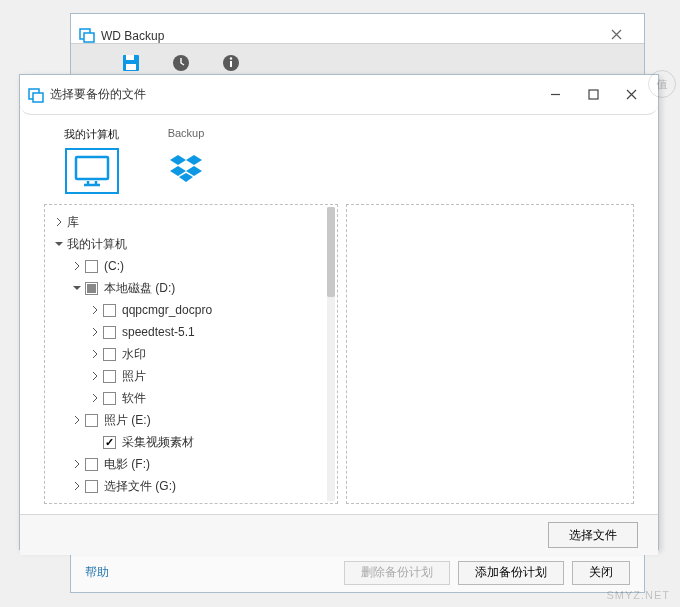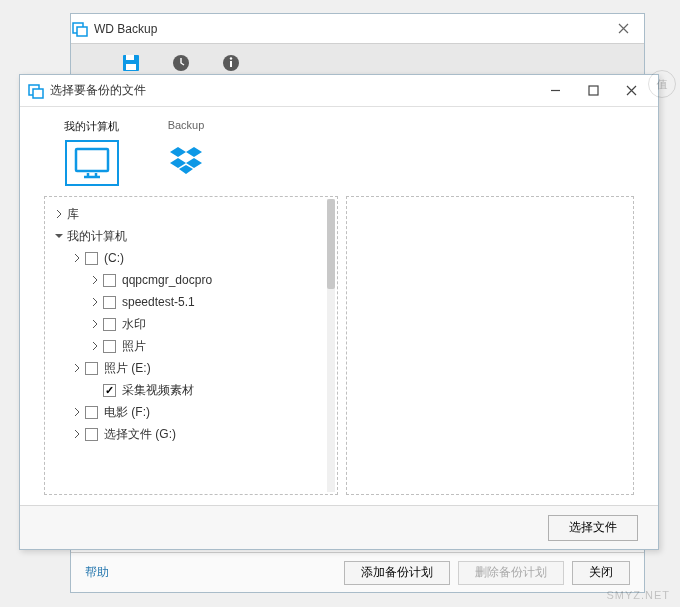--- a/index.html
+++ b/index.html
@@ -1,34 +1,34 @@
 <!DOCTYPE html>
 <html><head>
 <meta charset="utf-8">
 <style>
 * { box-sizing: border-box; margin: 0; padding: 0; font-family: "Microsoft YaHei", "Segoe UI", sans-serif; }
 body { width: 680px; height: 607px; background: #f0f0f0; position: relative; overflow: hidden; }
 
 
 .parent-window { position: absolute; left: 70px; top: 13px; width: 575px; height: 580px; background: #fff; border: 1px solid #a9bcc9; }
-.parent-titlebar { height: 30px; background: #fff; border-bottom: 1px solid #d0d0d0; display: flex; align-items: center; padding: 0 1px; }
+.parent-titlebar { height: 30px; background: #fff; border-bottom: 1px solid #d0d0d0; display: flex; align-items: flex-end; padding: 0 8px; }
 .parent-titlebar .icon { width: 16px; height: 16px; margin-right: 6px; }
 .parent-titlebar .title { font-size: 12px; color: #333; flex: 1; }
 .parent-titlebar .close { width: 40px; text-align: center; color: #666; font-size: 14px; cursor: pointer; }
 .parent-toolbar { height: 38px; background: #e8e8e8; display: flex; align-items: center; gap: 30px; padding-left: 50px; }
 .parent-toolbar .ticon { width: 20px; height: 20px; }
 .parent-footer { position: absolute; bottom: 0; left: 0; right: 0; height: 40px; border-top: 1px solid #d0d0d0; display: flex; align-items: center; padding: 12px 14px; background: #fafafa; }
 .parent-footer .help { color: #2a7ab0; font-size: 12px; cursor: pointer; }
 .parent-footer .spacer { flex: 1; }
 .parent-footer button { height: 24px; padding: 0 16px; font-size: 12px; background: #f5f5f5; border: 1px solid #b8b8b8; cursor: pointer; margin-left: 8px; }
 .parent-footer button:disabled { color: #aaa; border-color: #d0d0d0; cursor: default; }
 
 
 .dialog { position: absolute; left: 19px; top: 74px; width: 640px; height: 476px; background: #fff; border: 1px solid #a9bcc9; box-shadow: 2px 2px 6px rgba(0,0,0,0.15); display: flex; flex-direction: column; }
-.dialog-titlebar { height: 32px; display: flex; align-items: center; padding: 11px 8px; border-bottom: 1px solid #e0e0e0; }
+.dialog-titlebar { height: 40px; display: flex; align-items: center; padding: 11px 8px; border-bottom: 1px solid #e0e0e0; border-radius: 11px; }
 .dialog-titlebar .icon { width: 16px; height: 16px; margin-right: 6px; }
 .dialog-titlebar .title { font-size: 12px; color: #333; flex: 1; }
 .dialog-titlebar .wbtn { width: 38px; height: 100%; display: flex; align-items: center; justify-content: center; cursor: pointer; }
 .dialog-titlebar .wbtn svg { color: #444; }
 
 
 .sources { display: flex; gap: 40px; padding: 12px 0 10px 44px; }
 .source { text-align: center; cursor: pointer; }
 .source .lbl { font-size: 11px; color: #666; margin-bottom: 6px; }
 .source .ibox { width: 54px; height: 46px; display: flex; align-items: center; justify-content: center; border: 2px solid transparent; margin: 0 auto; }
@@ -95,22 +95,22 @@
       <svg width="20" height="20" viewBox="0 0 20 20">
           <circle cx="10" cy="10" r="8" fill="#5a5a5a"></circle>
           <rect x="9" y="8" width="2" height="6" fill="#fff"></rect>
           <circle cx="10" cy="5.5" r="1.2" fill="#fff"></circle>
         </svg>
     </span>
   </div>
   <div class="parent-footer">
     <span class="help">帮助</span>
     <span class="spacer"></span>
+    <button disabled="">删除备份计划</button>
     <button>添加备份计划</button>
-    <button disabled="">删除备份计划</button>
     <button>关闭</button>
   </div>
 </div>
 
 <div class="dialog">
   <div class="dialog-titlebar">
     <span class="icon">
       <svg viewBox="0 0 16 16" width="16" height="16">
           <rect x="1" y="2" width="10" height="10" fill="none" stroke="#0d98e6" stroke-width="1.5"></rect>
           <rect x="5" y="6" width="10" height="9" fill="#fff" stroke="#0d98e6" stroke-width="1.5"></rect>
@@ -182,20 +182,30 @@
           <span class="indent" style="width:22px"></span>
           <span class="expander">
               <svg width="8" height="8">
                 <path d="M2 0 L6 4 L2 8" fill="none" stroke="#555"></path>
               </svg>
             </span>
           <span class="cb"></span>
           <span class="nlabel">(C:)</span>
         </div>
 
+        <div class="row">
+          <span class="indent" style="width:22px"></span>
+          <span class="expander">
+              <svg width="8" height="8">
+                <path d="M0 2 L8 2 L4 6 Z" fill="#555"></path>
+              </svg>
+            </span>
+          <span class="cb partial"></span>
+          <span class="nlabel">本地磁盘 (D:)</span>
+        </div>
 
         <div class="row">
           <span class="indent" style="width:40px"></span>
           <span class="expander">
               <svg width="8" height="8">
                 <path d="M2 0 L6 4 L2 8" fill="none" stroke="#555"></path>
               </svg>
             </span>
           <span class="cb"></span>
           <span class="nlabel">qqpcmgr_docpro</span>
@@ -222,20 +232,30 @@
         </div>
         <div class="row">
           <span class="indent" style="width:40px"></span>
           <span class="expander">
               <svg width="8" height="8">
                 <path d="M2 0 L6 4 L2 8" fill="none" stroke="#555"></path>
               </svg>
             </span>
           <span class="cb"></span>
           <span class="nlabel">照片</span>
+        </div>
+        <div class="row">
+          <span class="indent" style="width:40px"></span>
+          <span class="expander">
+              <svg width="8" height="8">
+                <path d="M2 0 L6 4 L2 8" fill="none" stroke="#555"></path>
+              </svg>
+            </span>
+          <span class="cb"></span>
+          <span class="nlabel">软件</span>
         </div>
         <div class="row">
           <span class="indent" style="width:22px"></span>
           <span class="expander">
               <svg width="8" height="8">
                 <path d="M2 0 L6 4 L2 8" fill="none" stroke="#555"></path>
               </svg>
             </span>
           <span class="cb"></span>
           <span class="nlabel">照片 (E:)</span>

